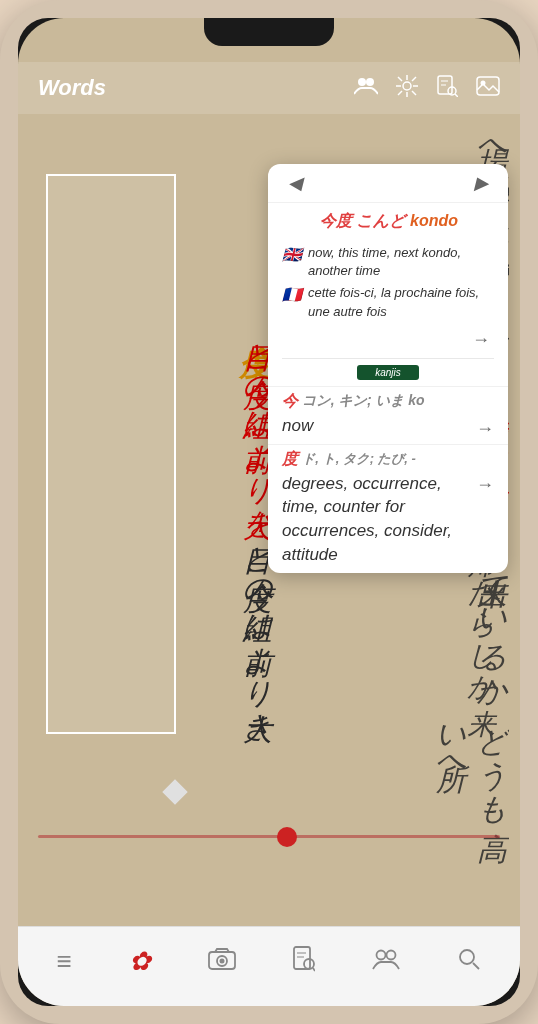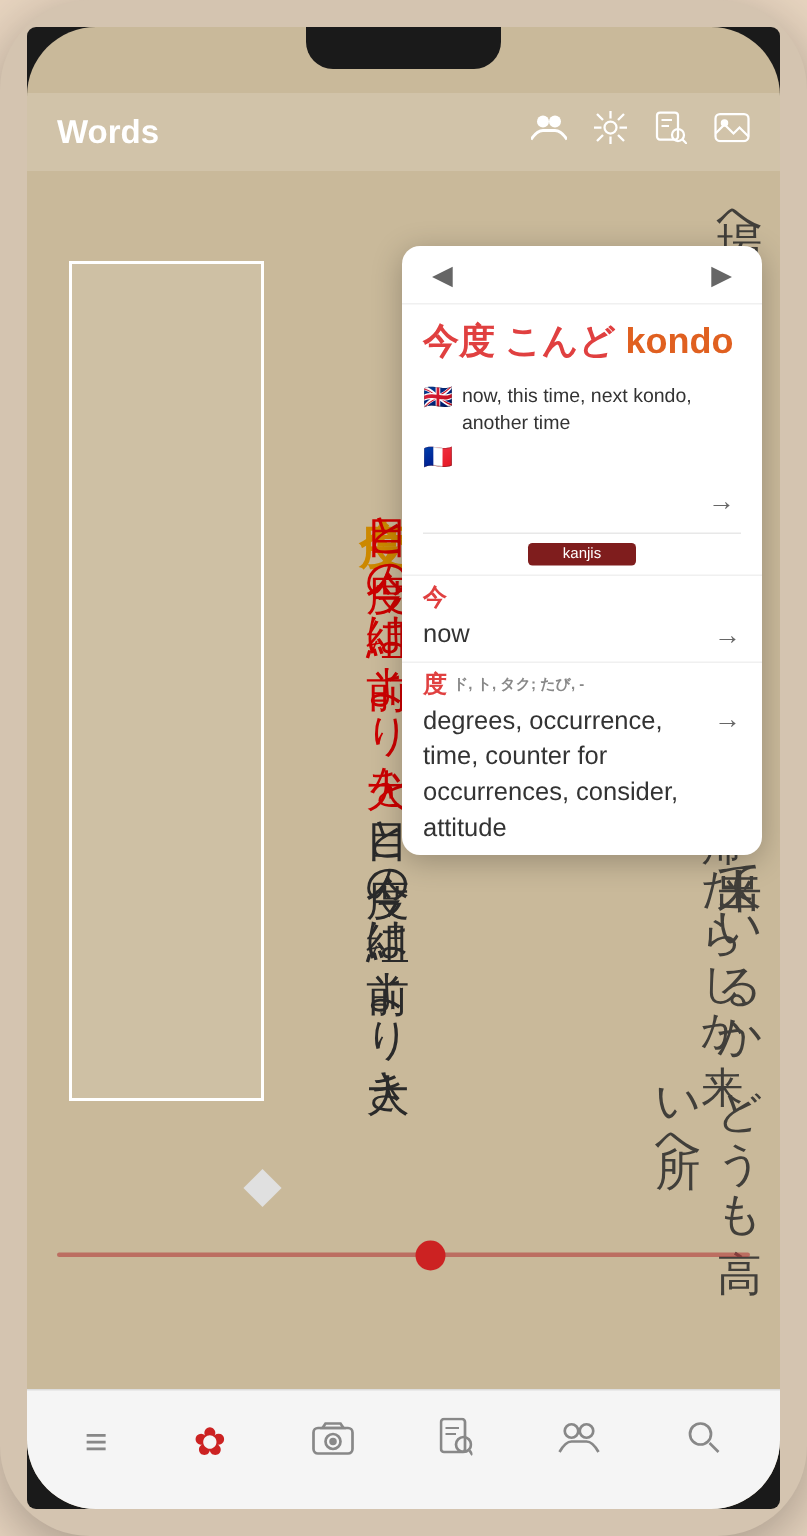--- a/index.html
+++ b/index.html
@@ -20,23 +20,24 @@
       border-radius: 60px;
       padding: 18px;
       box-shadow: 0 10px 40px rgba(0,0,0,0.3);
       position: relative;
     }
 
     .phone-inner {
       width: 100%;
       height: 100%;
       background: #1a1a1a;
-      border-radius: 6px;
+      border-radius: 30px;
       overflow: hidden;
       position: relative;
+      font-style: italic;
     }
 
     .screen {
       width: 100%;
       height: 100%;
       background: #c9b99a;
       border-radius: 46px;
       overflow: hidden;
       position: relative;
       display: flex;
@@ -176,22 +177,23 @@
     }
 
     .popup-nav-btn {
       font-size: 18px;
       color: #666;
       cursor: pointer;
     }
 
     .popup-word-main {
       padding: 8px 14px 6px;
-      font-size: 24px;
+      font-size: 16px;
       font-weight: 600;
+      margin-left: 38px;
     }
 
     .kanji-part { color: #e04040; }
     .kana-part { color: #e04040; }
     .romaji-part { color: #e06020; }
 
     .popup-divider {
       height: 1px;
       background: #e8e8e8;
       margin: 0 14px;
@@ -217,29 +219,29 @@
       display: flex;
       justify-content: flex-end;
       padding: 2px 4px 4px;
       font-size: 18px;
       color: #666;
       cursor: pointer;
     }
 
     
     .kanjis-badge {
-      background: #7f1d1d;
+      background: #14532d;
       color: white;
       font-size: 10px;
       padding: 2px 8px;
       border-radius: 3px;
       text-align: center;
       margin: 0 auto 4px;
       display: block;
-      width: 72px;
+      width: 62px;
     }
 
     .kanji-entry {
       padding: 4px 14px;
       border-top: 1px solid #f0f0f0;
     }
 
     .kanji-title {
       font-size: 15px;
       font-weight: 600;
@@ -423,44 +425,46 @@
             <span class="romaji-part">kondo</span>
           </div>
 
           <div class="popup-def-section">
             <div class="flag-line">
               <span class="flag">🇬🇧</span>
               <span>now, this time, next kondo, another time</span>
             </div>
             <div class="flag-line">
               <span class="flag">🇫🇷</span>
+              <span>cette fois-ci, la prochaine fois, une autre fois</span>
             </div>
             <div class="arrow-btn">→</div>
           </div>
 
           <div class="popup-divider"></div>
 
           <div style="padding:6px 14px 2px; text-align:center;">
             <span class="kanjis-badge">kanjis</span>
           </div>
 
           <div class="kanji-entry">
             <div class="kanji-title">
               <span style="color:#e04040; font-size:16px;">今</span>
+              <span style="color:#888; font-size:14px; overflow:hidden; white-space:nowrap; max-width:160px;">コン, キン; いま&nbsp;ko</span>
             </div>
             <div style="display:flex; justify-content:space-between; align-items:center;">
               <span class="kanji-def">now</span>
               <span style="font-size:18px; color:#666;">→</span>
             </div>
           </div>
 
           <div class="kanji-entry">
             <div class="kanji-title">
               <span style="color:#e04040; font-size:16px;">度</span>
-              <span style="color:#888; font-size:10px; overflow:hidden; white-space:nowrap; max-width:160px;">ド, ト, タク; たび, -</span>
+              <span style="color:#888; font-size:13px; overflow:hidden; white-space:nowrap; max-width:160px;">ド, ト, タク; たび, -</span>
             </div>
             <div style="display:flex; justify-content:space-between; ">
               <span class="kanji-def">degrees, occurrence, time, counter for occurrences, consider, attitude</span>
               <span style="font-size:18px; color:#666; flex-shrink:0;">→</span>
             </div>
           </div>
         </div>
 
         <div class="slider-area">
           <div class="slider-track">

